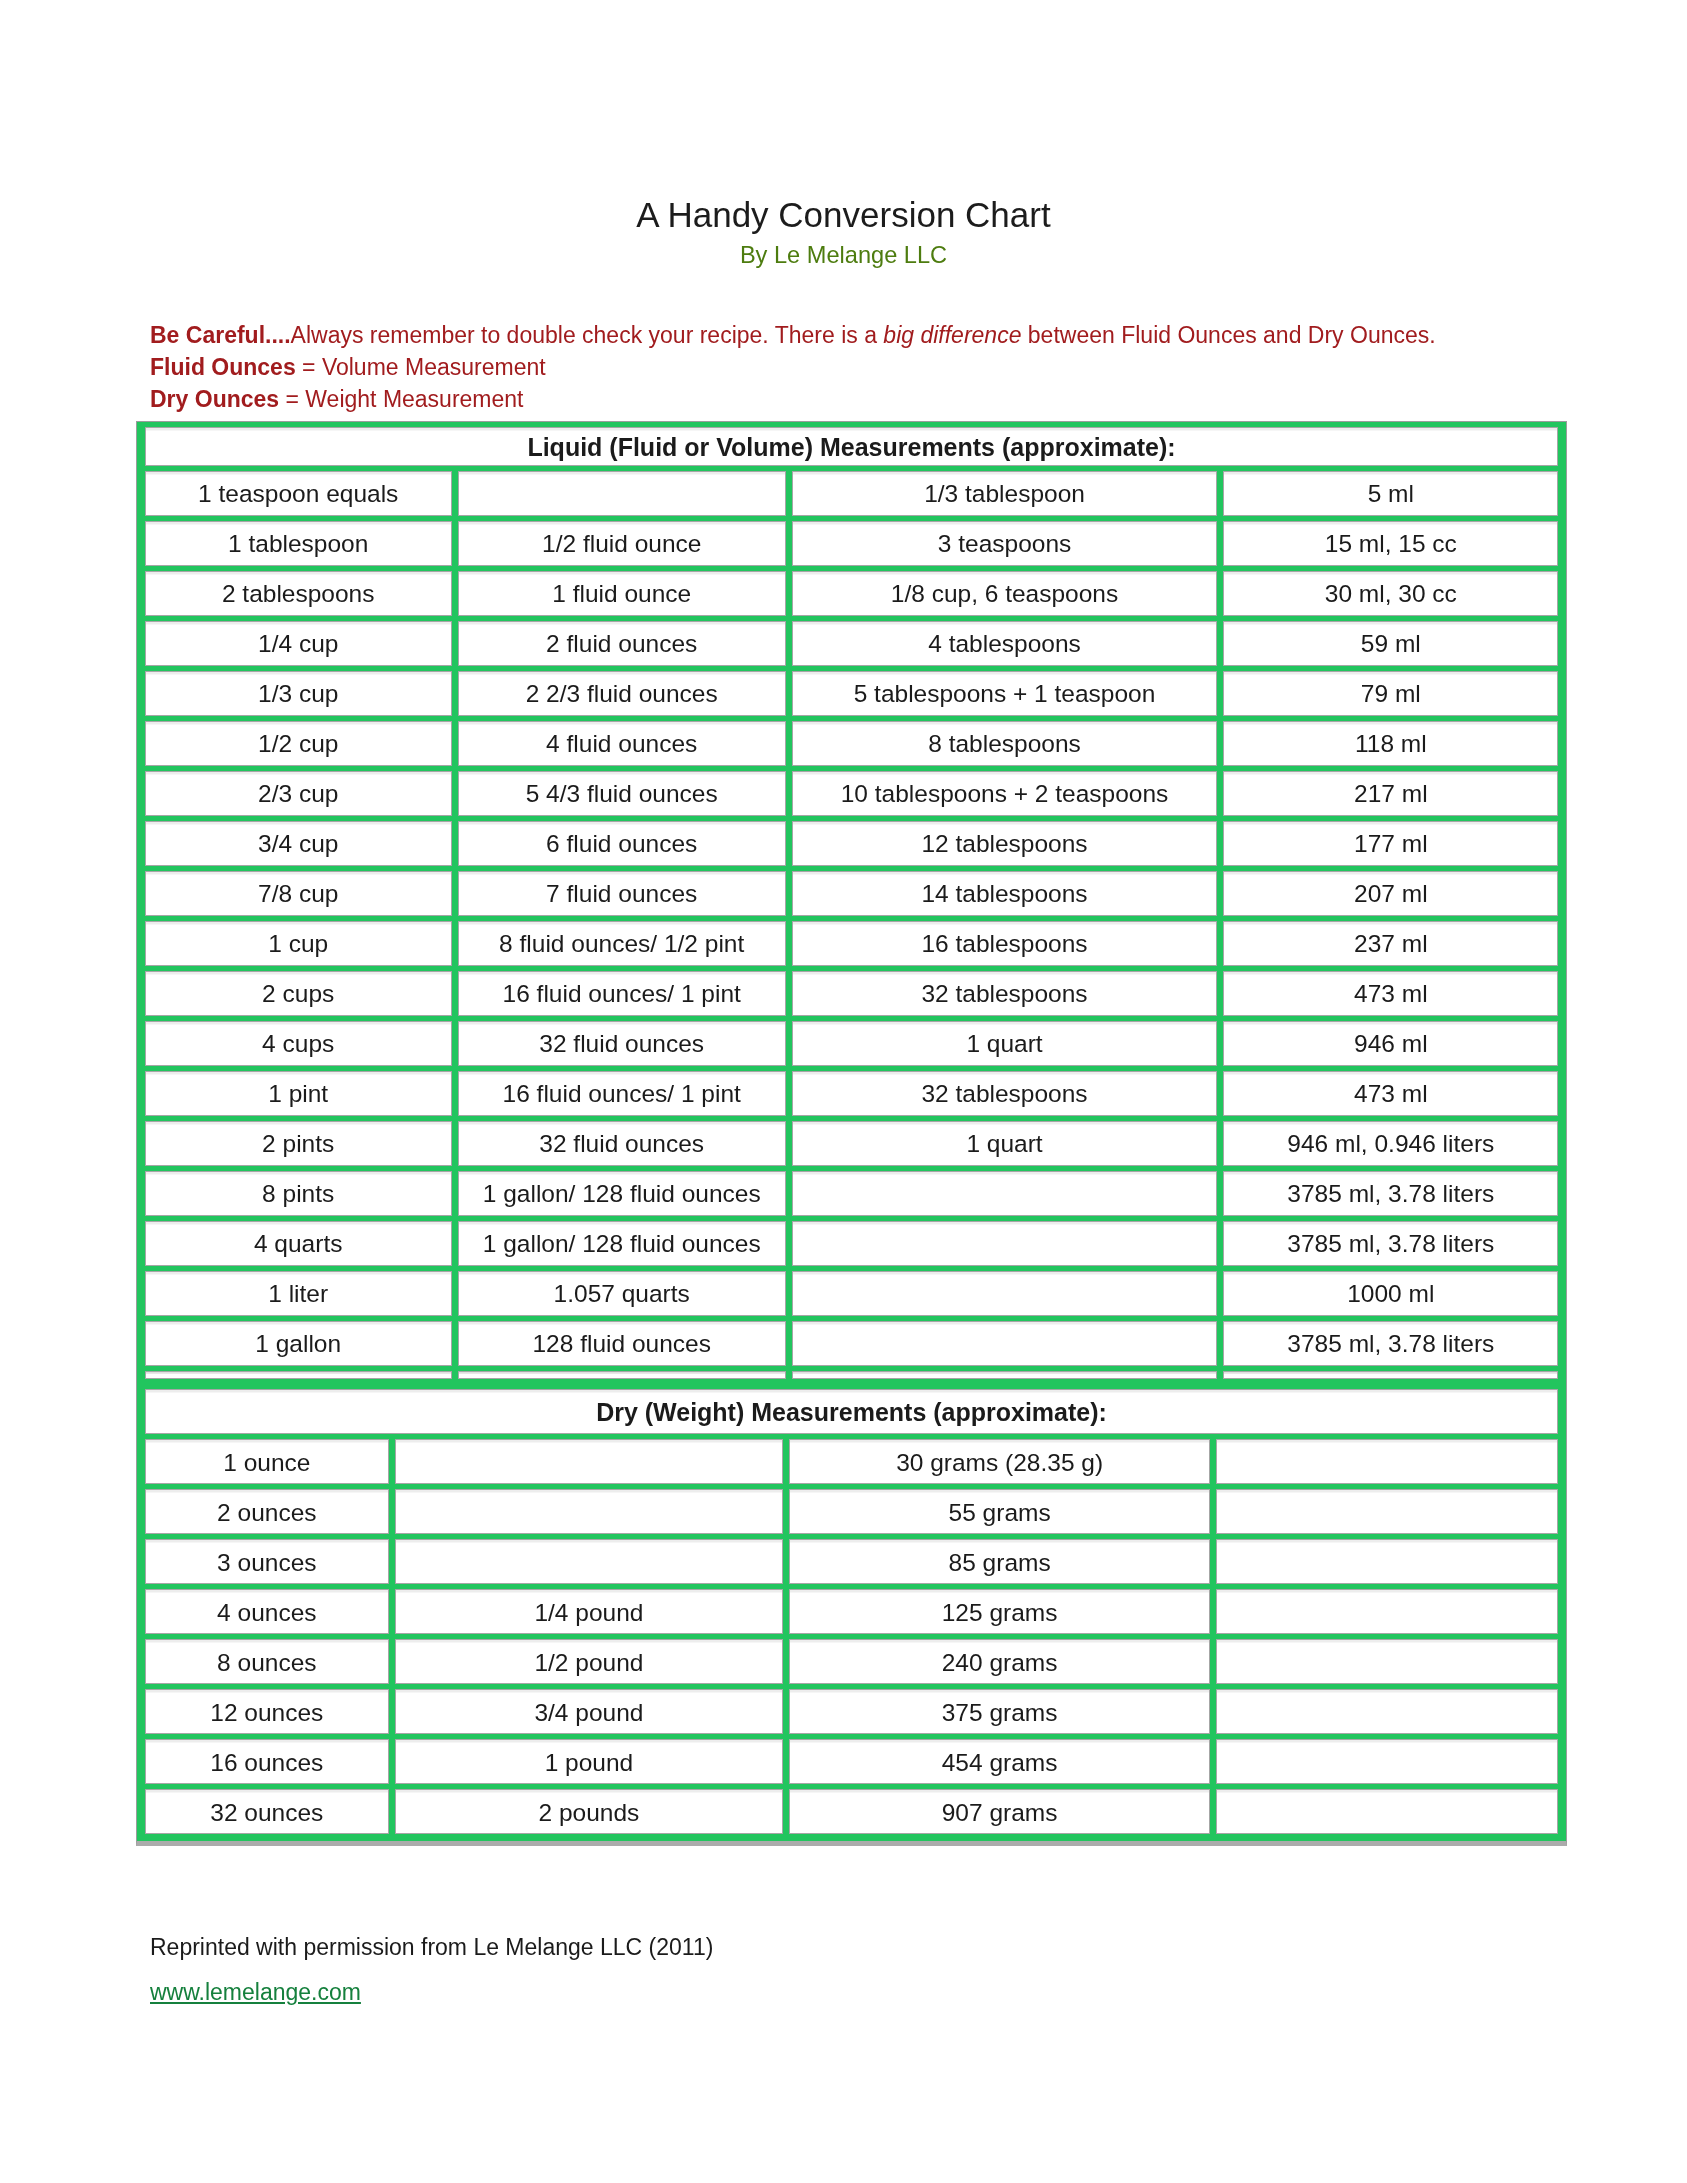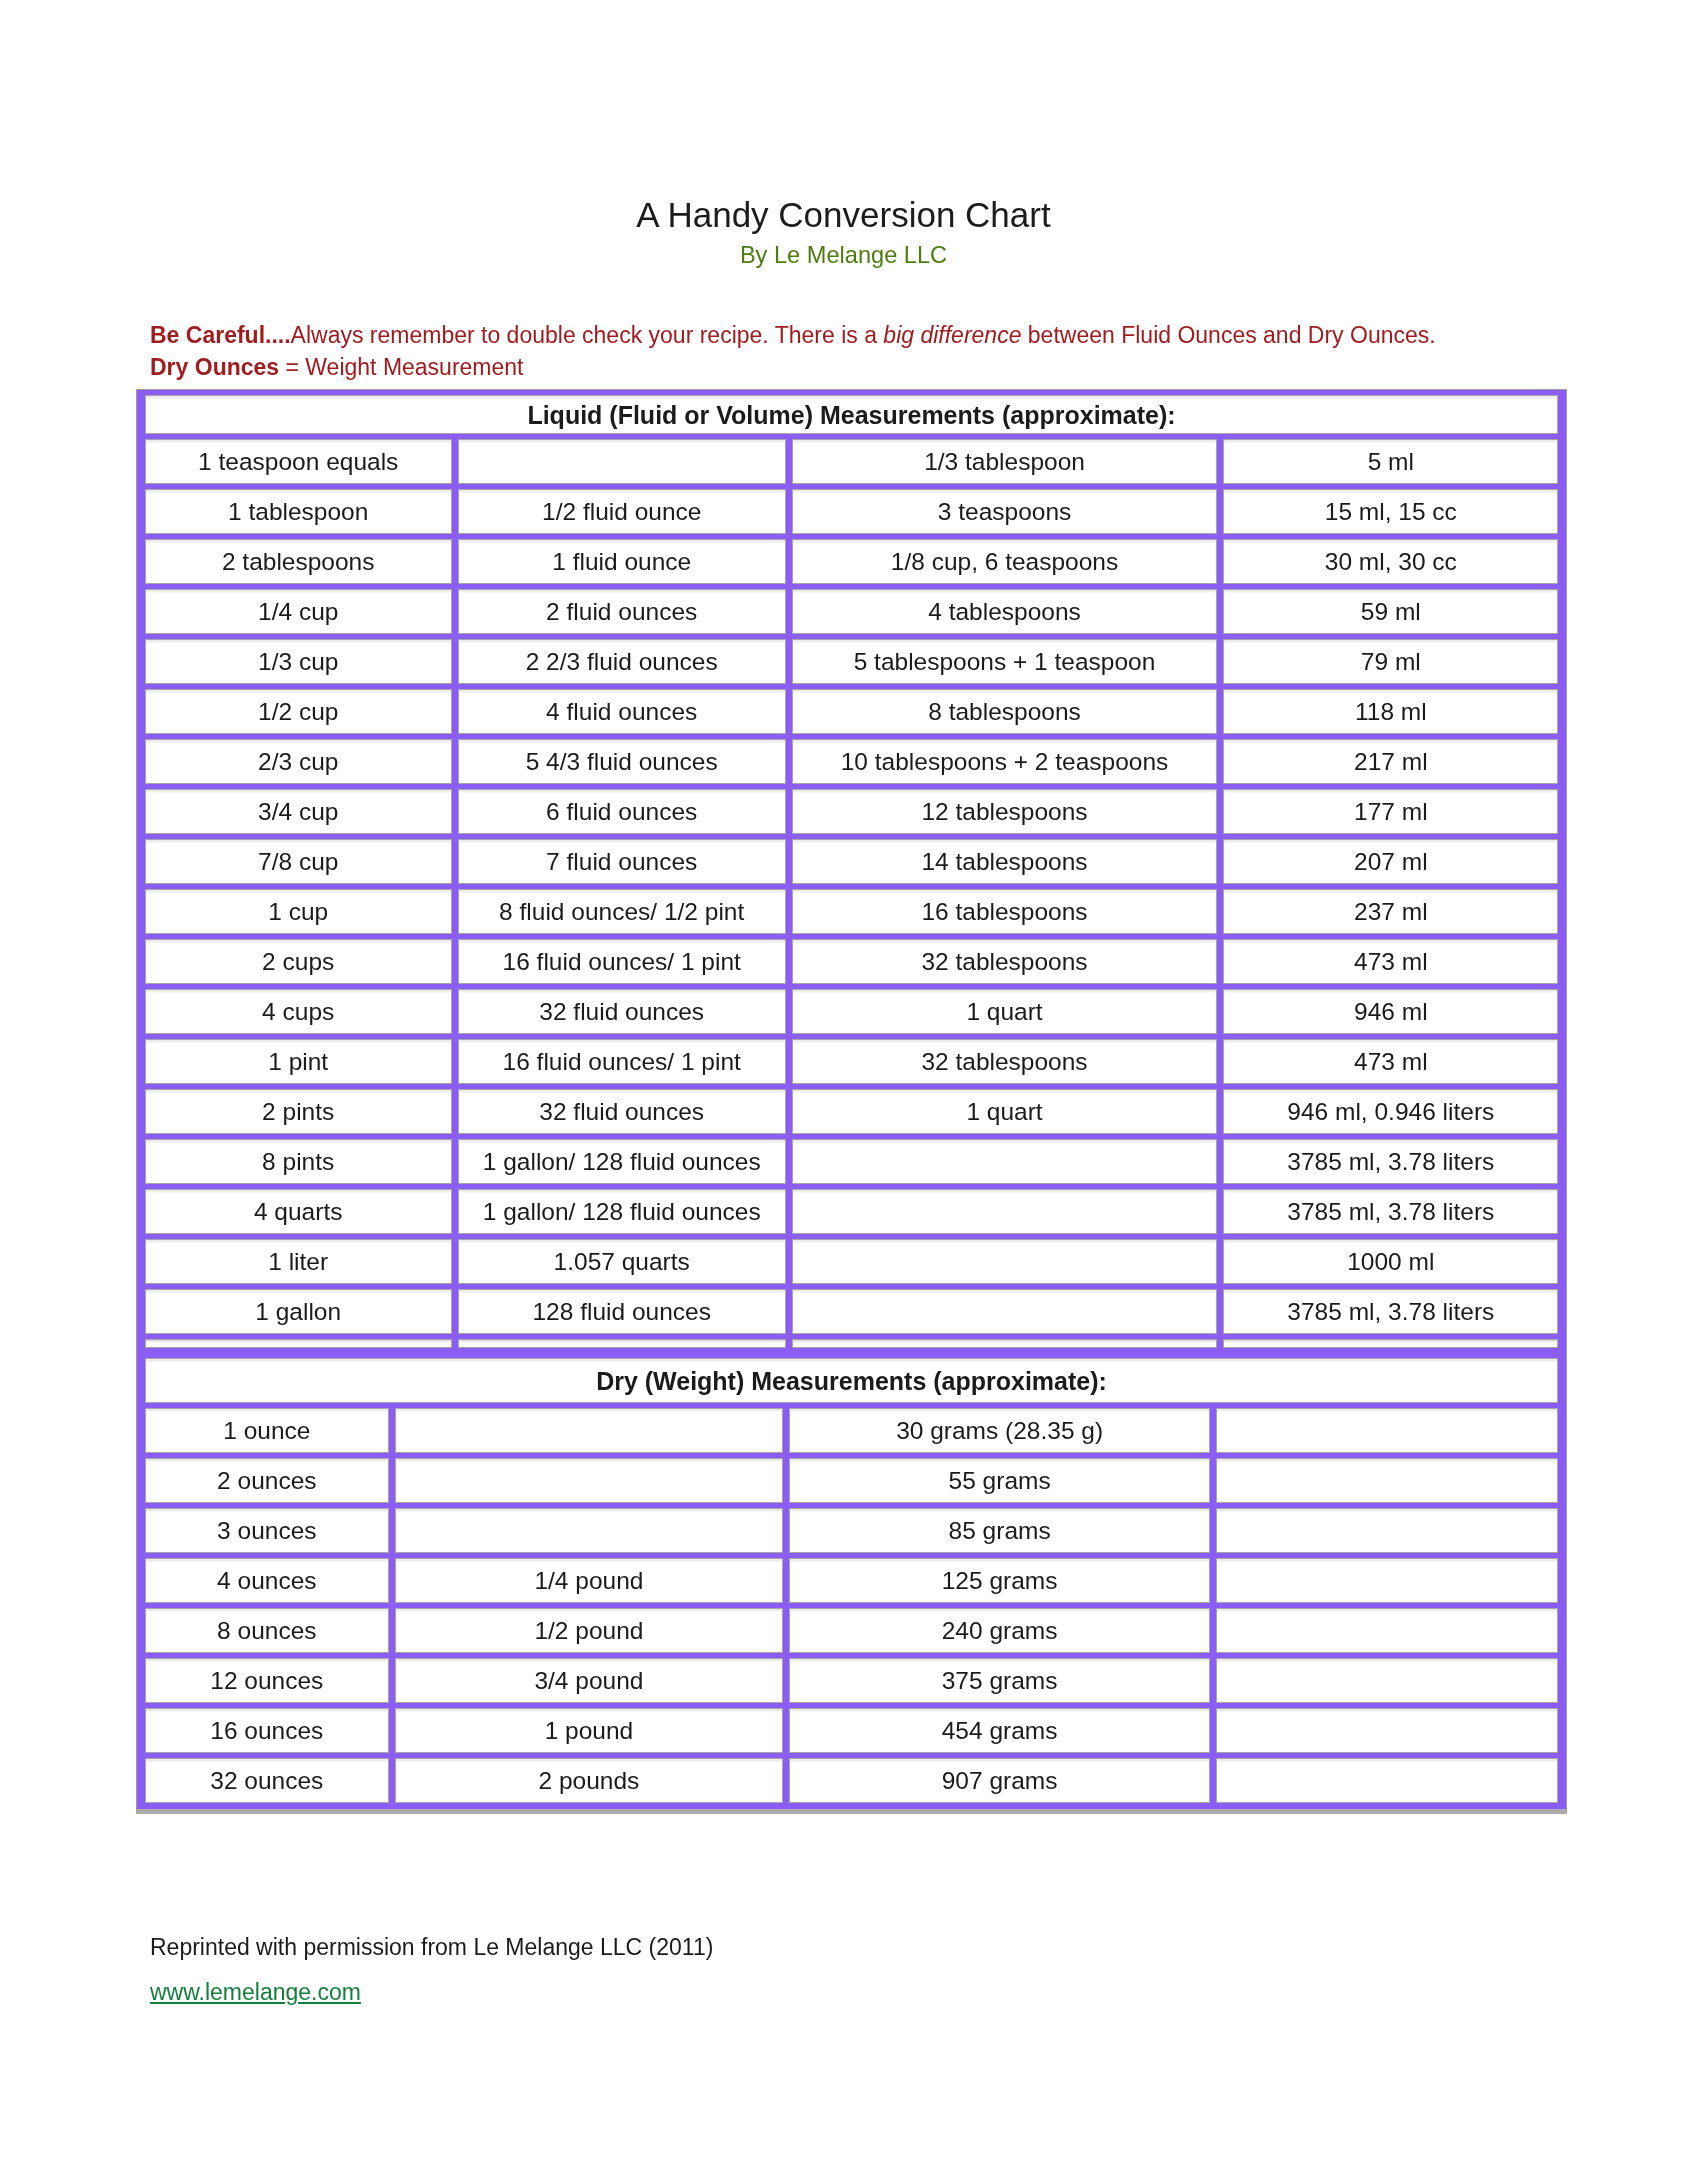--- a/index.html
+++ b/index.html
@@ -30,21 +30,21 @@
   }
   .warning p{margin:0;}
   .warning .b{font-weight:bold;}
   .warning .i{font-style:italic;}
   .table-frame{
     box-sizing:border-box;
     margin:5.2px 0 0 136px;
     width:1431px;
     border:1.7px solid #9c9c9c;
     border-bottom:5.2px solid #ababab;
-    background:#8b5cf6;
+    background:#22c55e;
     padding:0 1.7px 1.7px 1.7px;
   }
   table.conv{
     width:100%;
     table-layout:fixed;
     border-collapse:separate;
     border-spacing:6.1px 5.2px;
   }
   table.conv td{
     box-sizing:border-box;
@@ -87,20 +87,21 @@
 </head>
 <body>
 
 <div class="page">
 
   <h1 class="doc-title">A Handy Conversion Chart</h1>
   <div class="doc-subtitle">By Le Melange LLC</div>
 
   <div class="warning">
     <p><span class="b">Be Careful....</span><span>Always remember to double check your recipe. There is a </span><span class="i">big difference</span><span> between Fluid Ounces and Dry Ounces.</span></p>
+    <p><span class="b">Fluid Ounces</span><span> = Volume Measurement</span></p>
     <p><span class="b">Dry Ounces</span><span> = Weight Measurement</span></p>
   </div>
 
   <div class="table-frame">
 
     <table class="conv liquid">
       <colgroup>
         <col style="width:22%">
           <col style="width:23.5%">
           <col style="width:30.5%">

